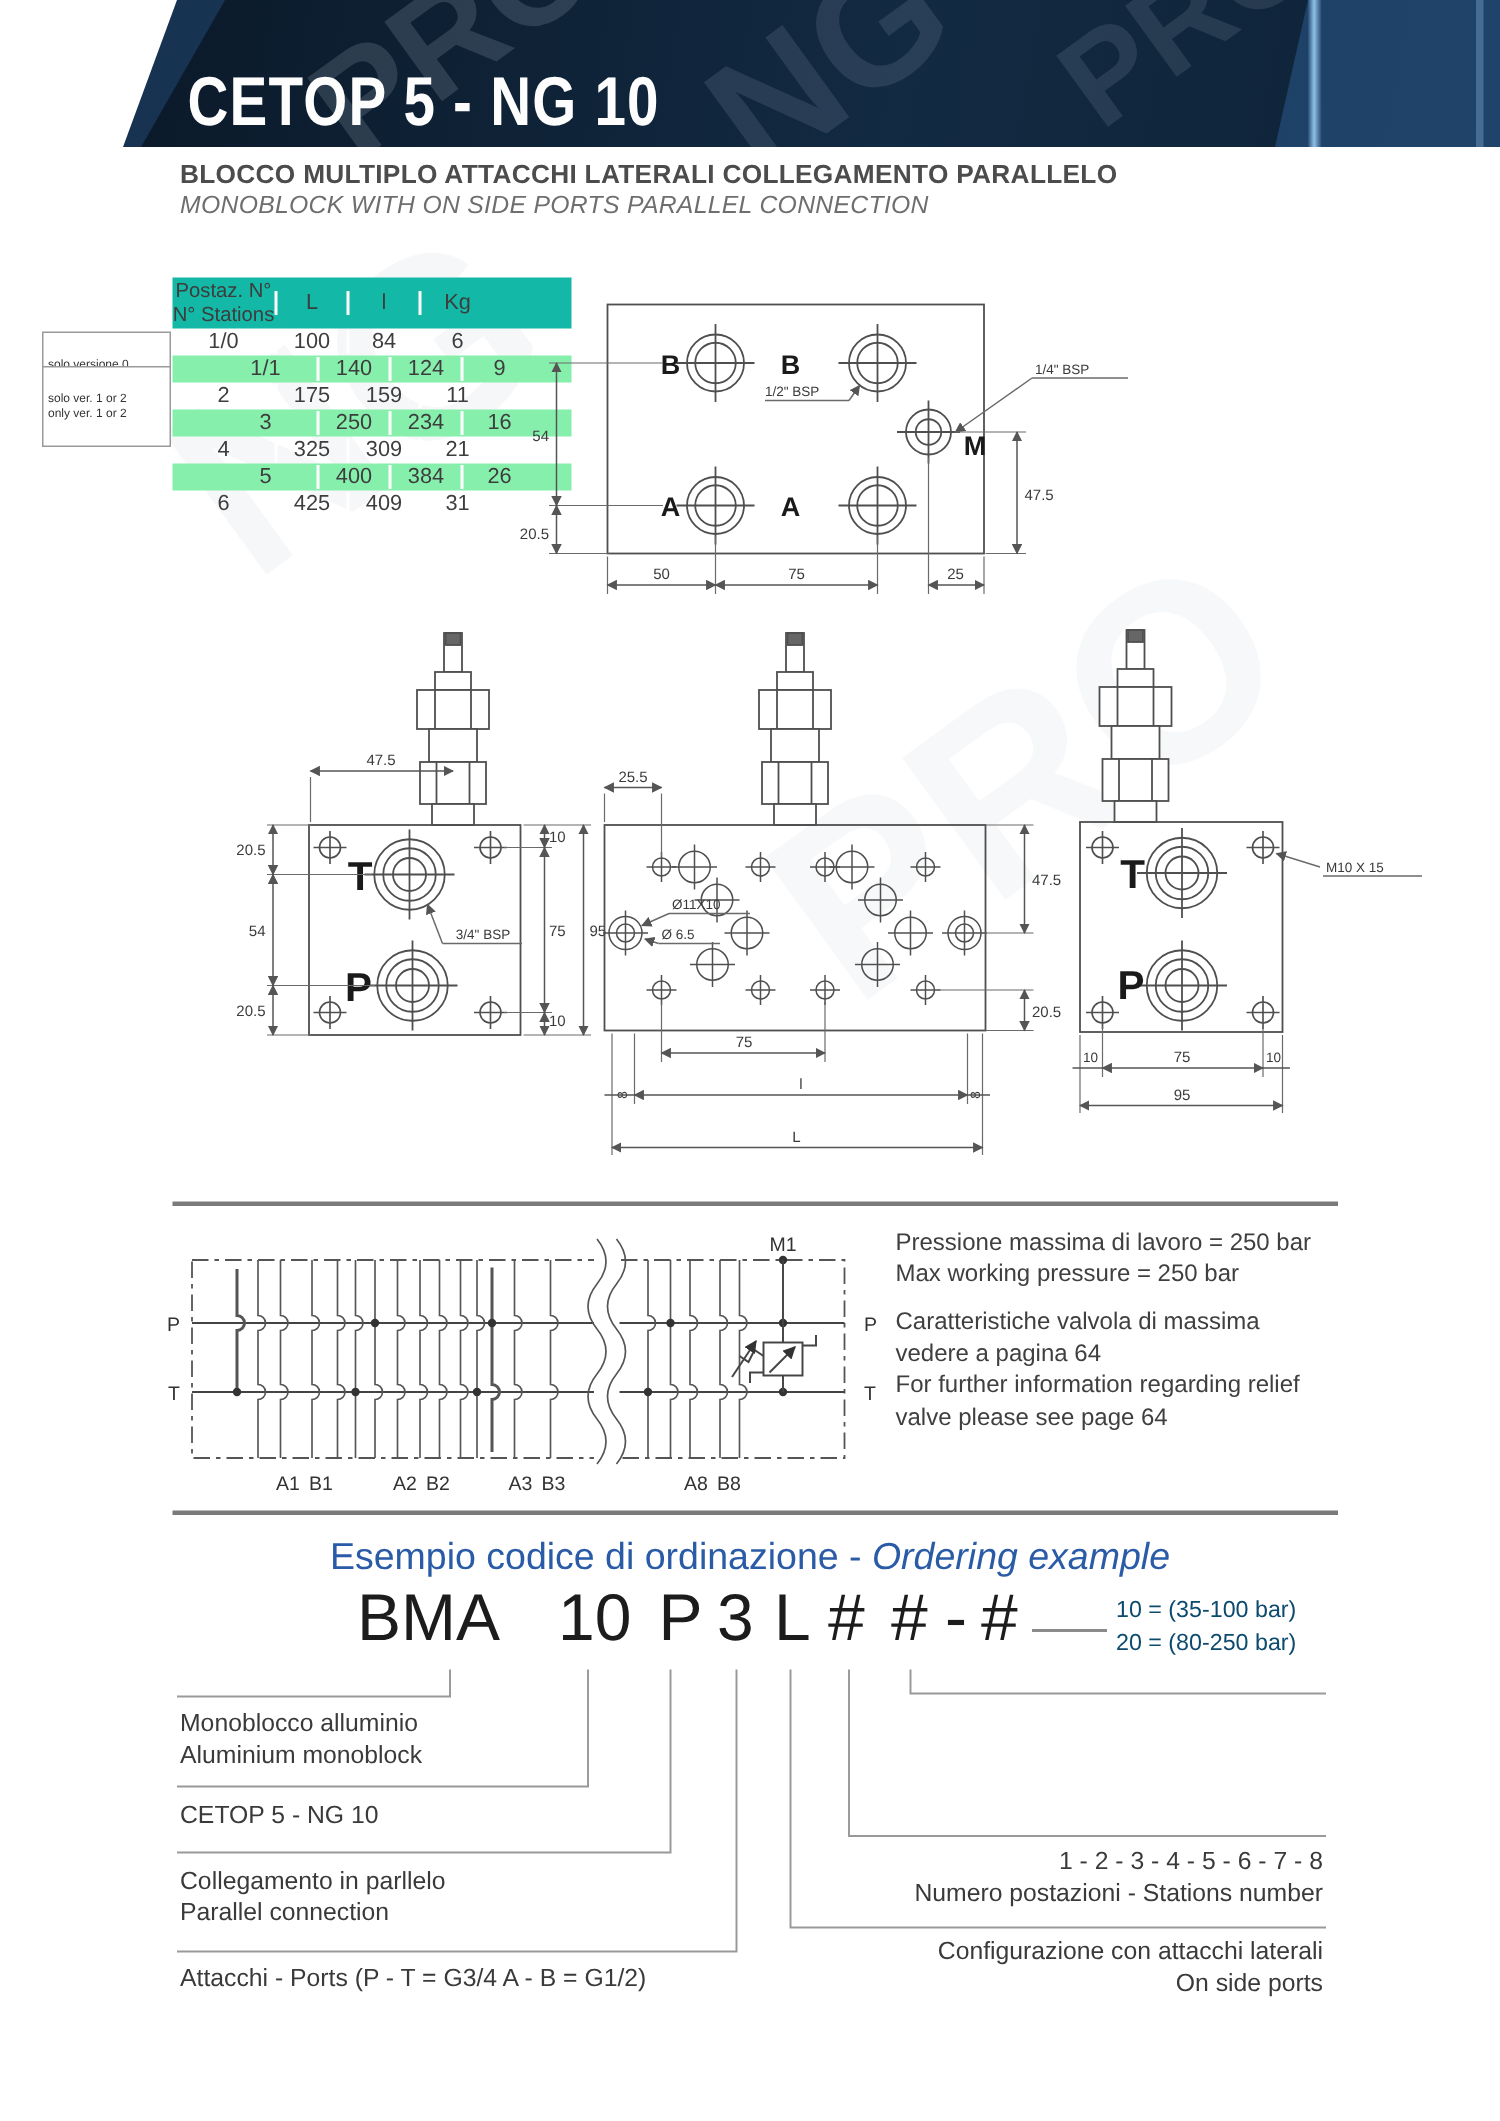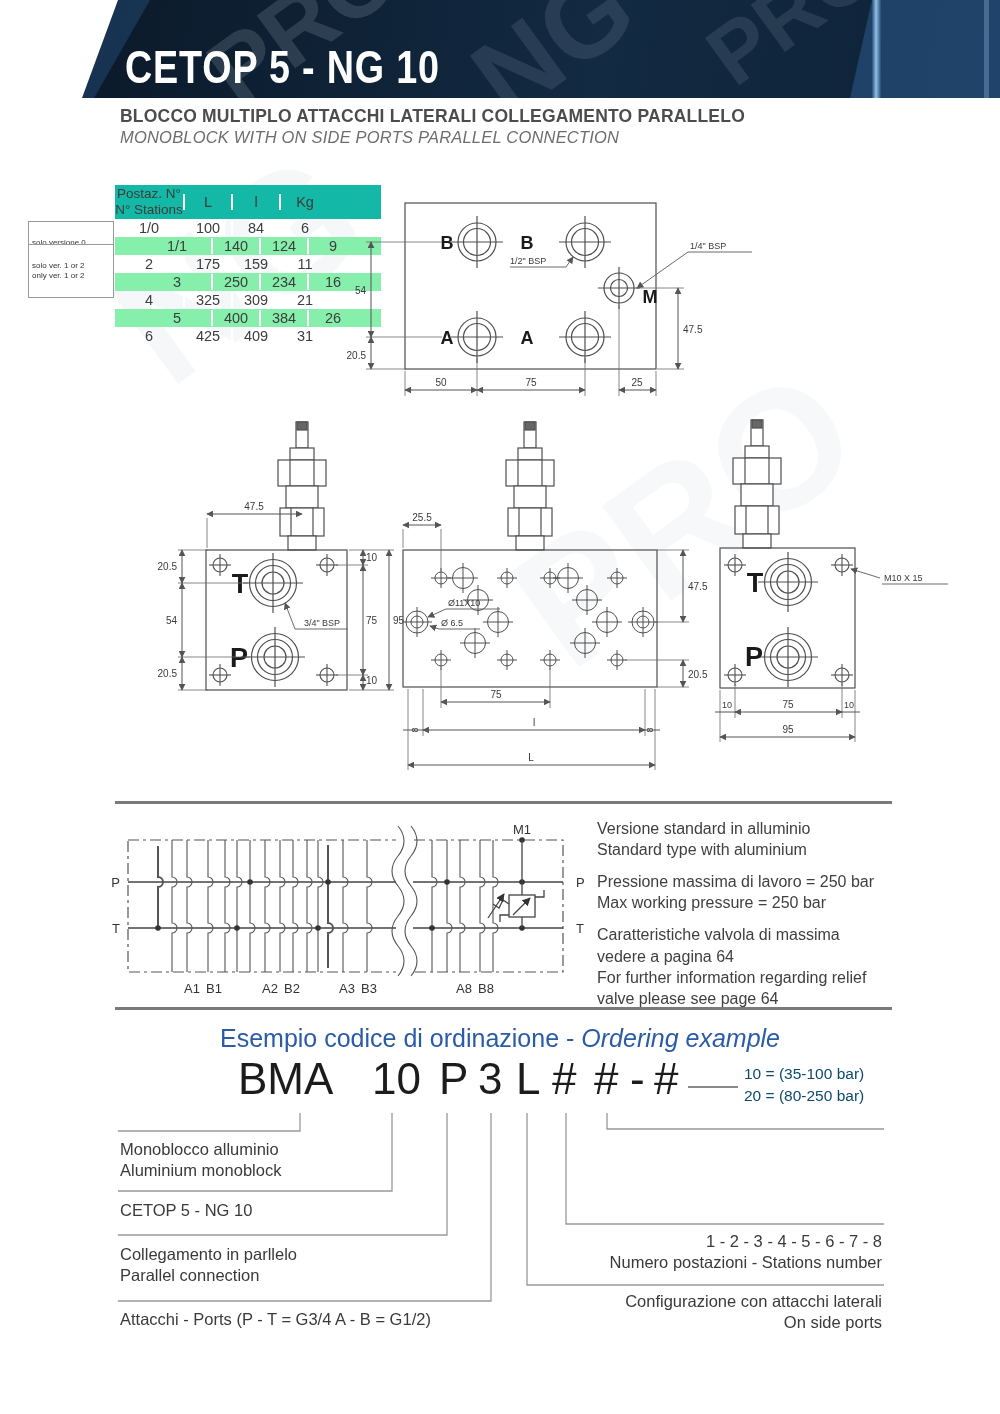--- a/index.html
+++ b/index.html
@@ -478,24 +478,20 @@
       <text class="schT" text-anchor="middle" x="292" y="993">B2</text>
       <text class="schT" text-anchor="middle" x="347" y="993">A3</text>
       <text class="schT" text-anchor="middle" x="369" y="993">B3</text>
       <text class="schT" text-anchor="middle" x="464" y="993">A8</text>
       <text class="schT" text-anchor="middle" x="486" y="993">B8</text>
     </g>
   </svg>
 
   <div class="info">
     <p>
-      <span>Versione standard in alluminio</span><br>
-      <span>Standard type with aluminium</span>
-    </p>
-    <p>
       <span>Pressione massima di lavoro = 250 bar</span><br>
       <span>Max working pressure = 250 bar</span>
     </p>
     <p>
       <span>Caratteristiche valvola di massima</span><br>
       <span>vedere a pagina 64</span><br>
       <span>For further information regarding relief</span><br>
       <span>valve please see page 64</span>
     </p>
   </div>

